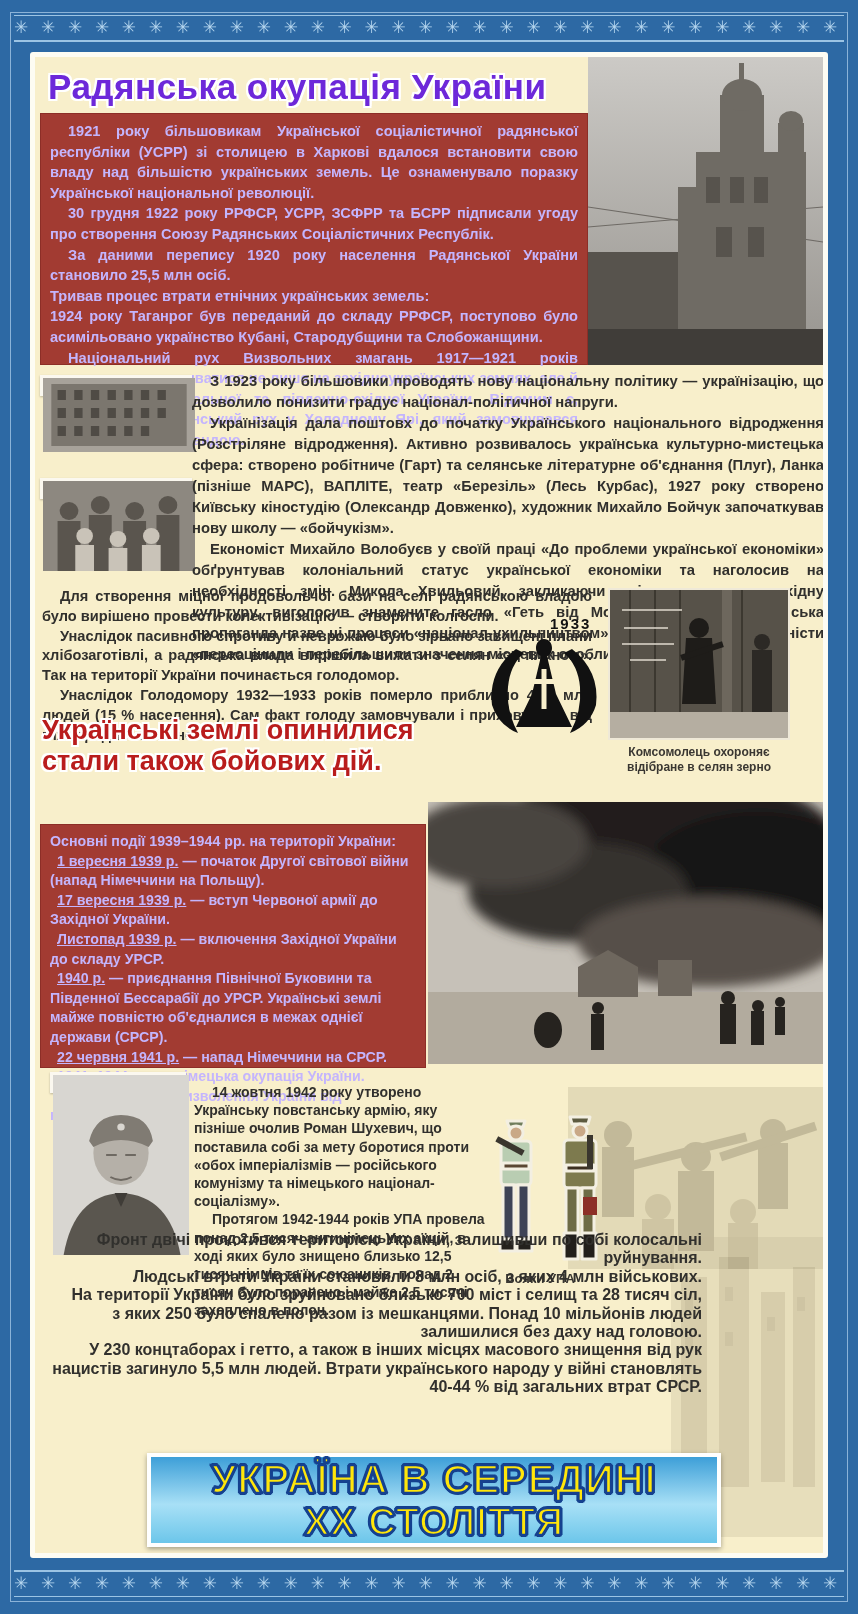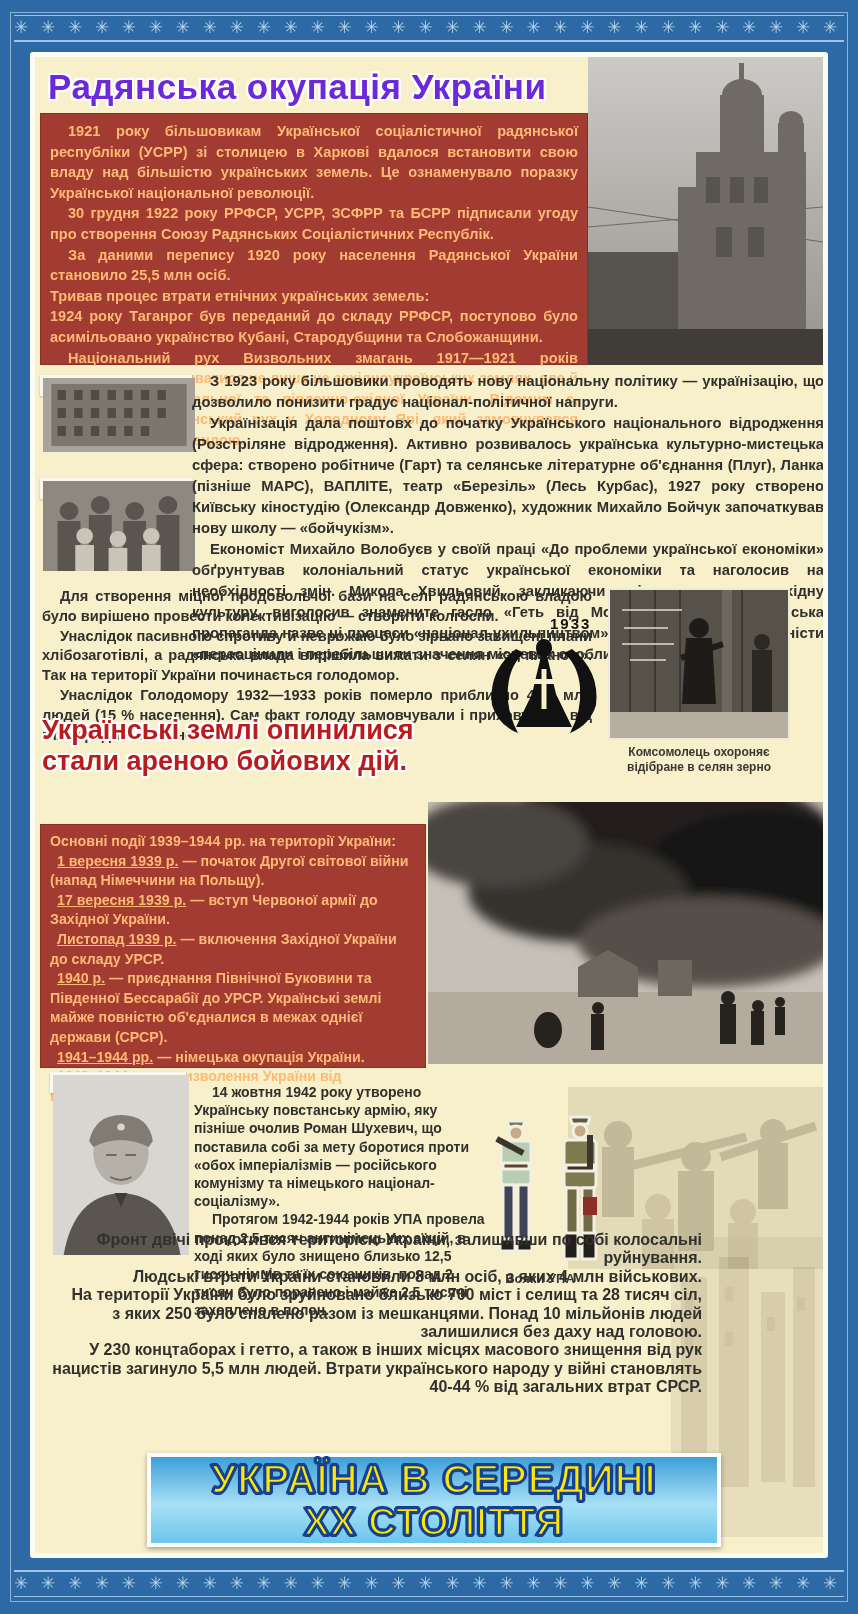--- a/index.html
+++ b/index.html
@@ -18,21 +18,21 @@
 
   .panel{position:absolute;left:30px;top:52px;width:788px;height:1496px;
     background:#f8efcb;border:5px solid #fdfcf3;border-radius:3px;overflow:hidden;}
   .panel *{box-sizing:border-box;}
 
   .page-title{position:absolute;left:13px;top:10px;width:560px;
     font-size:35px;font-weight:bold;color:#6d28d9;letter-spacing:.5px;
     text-shadow:-2px -2px 0 #fff,2px -2px 0 #fff,-2px 2px 0 #fff,2px 2px 0 #fff,
       0 -2px 0 #fff,0 2px 0 #fff,-2px 0 0 #fff,2px 0 0 #fff;}
 
-  .redblock{position:absolute;background:#a23b32;color:#fdba74;
+  .redblock{position:absolute;background:#a23b32;color:#c4b5fd;
     font-weight:bold;text-align:justify;border:1px solid #8c2e27;}
   .redblock p{margin:0;text-indent:18px;}
   .redblock p.noindent{text-indent:0;}
   .redblock-1{left:5px;top:56px;width:548px;height:252px;padding:7px 9px;
     font-size:14.6px;line-height:20.6px;}
 
   .photo{position:absolute;overflow:hidden;}
   .photo svg{display:block;width:100%;height:100%;}
 
   .church{left:553px;top:0;width:235px;height:308px;}
@@ -259,29 +259,30 @@
       </g>
     </svg>
   </div>
   <div class="kom-cap">
     <div>Комсомолець охороняє</div>
     <div>відібране в селян зерно</div>
   </div>
 
   <div class="blue-heading">
     <div>Українські землі опинилися</div>
-    <div>стали ареною бойових дій.</div>
+    <div>стали також бойових дій.</div>
   </div>
 
   <div class="redblock redblock-2">
     <p>Основні події 1939–1944 рр. на території України:</p>
     <p class="event"><span class="evdate">1 вересня 1939 р.</span> <span>— початок Другої світової війни (напад Німеччини на Польщу).</span></p>
     <p class="event"><span class="evdate">17 вересня 1939 р.</span> <span>— вступ Червоної армії до Західної України.</span></p>
     <p class="event"><span class="evdate">Листопад 1939 р.</span> <span>— включення Західної України до складу УРСР.</span></p>
     <p class="event"><span class="evdate">1940 р.</span> <span>— приєднання Північної Буковини та Південної Бессарабії до УРСР. Українські землі майже повністю об'єдналися в межах однієї держави (СРСР).</span></p>
+    <p class="event"><span class="evdate">22 червня 1941 р.</span> <span>— напад Німеччини на СРСР.</span></p>
     <p class="event"><span class="evdate">1941–1944 рр.</span> <span>— німецька окупація України.</span></p>
     <p class="event"><span class="evdate">1943–1944 рр.</span> <span>— визволення України від німецьких військ.</span></p>
   </div>
 
   <div class="photo burning">
     <svg viewBox="0 0 395 262" preserveAspectRatio="none">
       <defs>
         <filter id="blur1">
             <feGaussianBlur stdDeviation="6"></feGaussianBlur>
           </filter>

